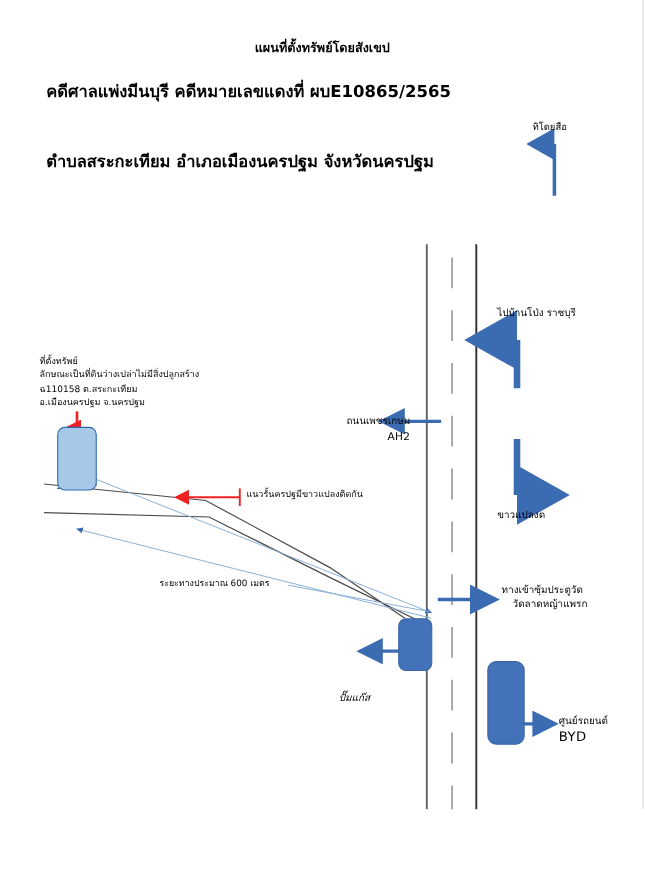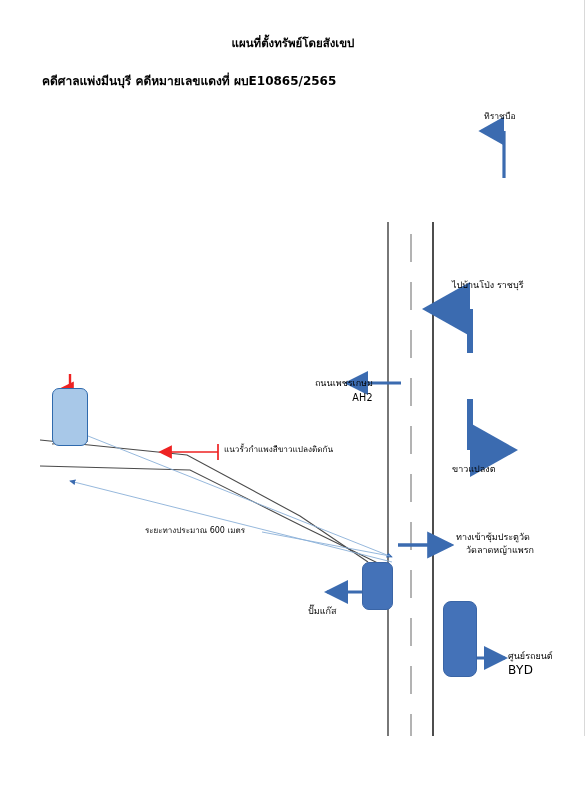--- a/index.html
+++ b/index.html
@@ -37,21 +37,21 @@
     top: 34px;
     text-align: center;
     font-size: 11.5px;
     font-weight: bold;
     color: #000000;
     letter-spacing: 0px;
   }
   .hdr-line {
     position: absolute;
     left: 42px;
-    font-size: 12px;
+    font-size: 15px;
     font-weight: bold;
     color: #000000;
     white-space: nowrap;
   }
   #hdr-case  { top: 71px; }
   #hdr-deed  { top: 103px; }
   #hdr-admin { top: 135px; }
 
   
   #prop-desc {
@@ -76,21 +76,21 @@
 
   #lbl-north      { left: 484px; top: 110px; font-size: 8.6px; }
   #lbl-banpong    { left: 452px; top: 279px; }
   #lbl-highway    { left: 303px; top: 377px; width: 70px; text-align: right; }
   #lbl-highway .ah2 { font-size: 9.6px; display:block; margin-top:1px; letter-spacing:.3px; }
   #lbl-nakhonpathom { left: 452px; top: 463px; }
   #lbl-fence      { left: 224px; top: 443px; }
   #lbl-distance   { left: 145px; top: 524px; font-size: 8px; }
   #lbl-temple     { left: 456px; top: 531px; }
   #lbl-temple .l2 { display:block; margin-left:10px; }
-  #lbl-gas        { left: 308px; top: 605px; }
+  #lbl-gas        { left: 308px; top: 629px; font-style: italic; }
   #lbl-byd        { left: 508px; top: 650px; }
   #lbl-byd .brand { display:block; text-align:left; font-size:12px; margin-top:1px; letter-spacing:.4px; }
 
   
   #map-svg {
     position: absolute;
     left: 0; top: 0;
     width: 586px;
     height: 800px;
   }
@@ -125,20 +125,21 @@
 </head>
 <body>
 
 <div id="page">
 
   <div id="page-frame"></div>
 
   <div class="doc-title">แผนที่ตั้งทรัพย์โดยสังเขป</div>
 
   <div class="hdr-line" id="hdr-case">คดีศาลแพ่งมีนบุรี คดีหมายเลขแดงที่ ผบE10865/2565</div>
+  <div class="hdr-line" id="hdr-admin">ตำบลสระกะเทียม อำเภอเมืองนครปฐม จังหวัดนครปฐม</div>
 
   <svg id="map-svg" viewBox="0 0 586 800" xmlns="http://www.w3.org/2000/svg">
     <defs>
       <marker id="mk-blue-up" markerWidth="9" markerHeight="9" refX="4.5" refY="8" orient="auto-start-reverse">
         <path d="M4.5 0 L9 8 L0 8 Z" fill="#3b6bb0"></path>
       </marker>
       <marker id="mk-blue-tri" markerWidth="8" markerHeight="8" refX="7" refY="4" orient="auto">
         <path d="M0 0 L8 4 L0 8 Z" fill="#3b6bb0"></path>
       </marker>
       <marker id="mk-red-tri" markerWidth="8" markerHeight="8" refX="7" refY="4" orient="auto">
@@ -223,33 +224,39 @@
 
     <g>
       <line x1="262" y1="532" x2="390" y2="556" stroke="#8ab0d8" stroke-width="0.9"></line>
     </g>
   </svg>
 
   <div class="shape" id="shape-property"></div>
   <div class="shape" id="shape-gas"></div>
   <div class="shape" id="shape-byd"></div>
 
-
-  <div class="map-label" id="lbl-north">ทิราชบือ</div>
+  <div id="prop-desc">
+    <div>ที่ตั้งทรัพย์</div>
+    <div>ลักษณะเป็นที่ดินว่างเปล่าไม่มีสิ่งปลูกสร้าง</div>
+    <div>ฉ110158 ต.สระกะเทียม</div>
+    <div>อ.เมืองนครปฐม จ.นครปฐม</div>
+  </div>
+
+  <div class="map-label" id="lbl-north">ทิโดยสือ</div>
 
   <div class="map-label" id="lbl-banpong">ไปบ้านโป่ง ราชบุรี</div>
 
   <div class="map-label" id="lbl-highway">
     <span>ถนนเพชรเกษม</span>
     <span class="ah2">AH2</span>
   </div>
 
   <div class="map-label" id="lbl-nakhonpathom">ขาวแปลงต</div>
 
-  <div class="map-label tiny" id="lbl-fence">แนวรั้วกำแพงสีขาวแปลงติดกัน</div>
+  <div class="map-label tiny" id="lbl-fence">แนวรั้นครปฐมีขาวแปลงติดกัน</div>
 
   <div class="map-label" id="lbl-distance">ระยะทางประมาณ 600 เมตร</div>
 
   <div class="map-label" id="lbl-temple">
     <span>ทางเข้าซุ้มประตูวัด</span>
     <span class="l2">วัดลาดหญ้าแพรก</span>
   </div>
 
   <div class="map-label" id="lbl-gas">ปั๊มแก๊ส</div>
 

